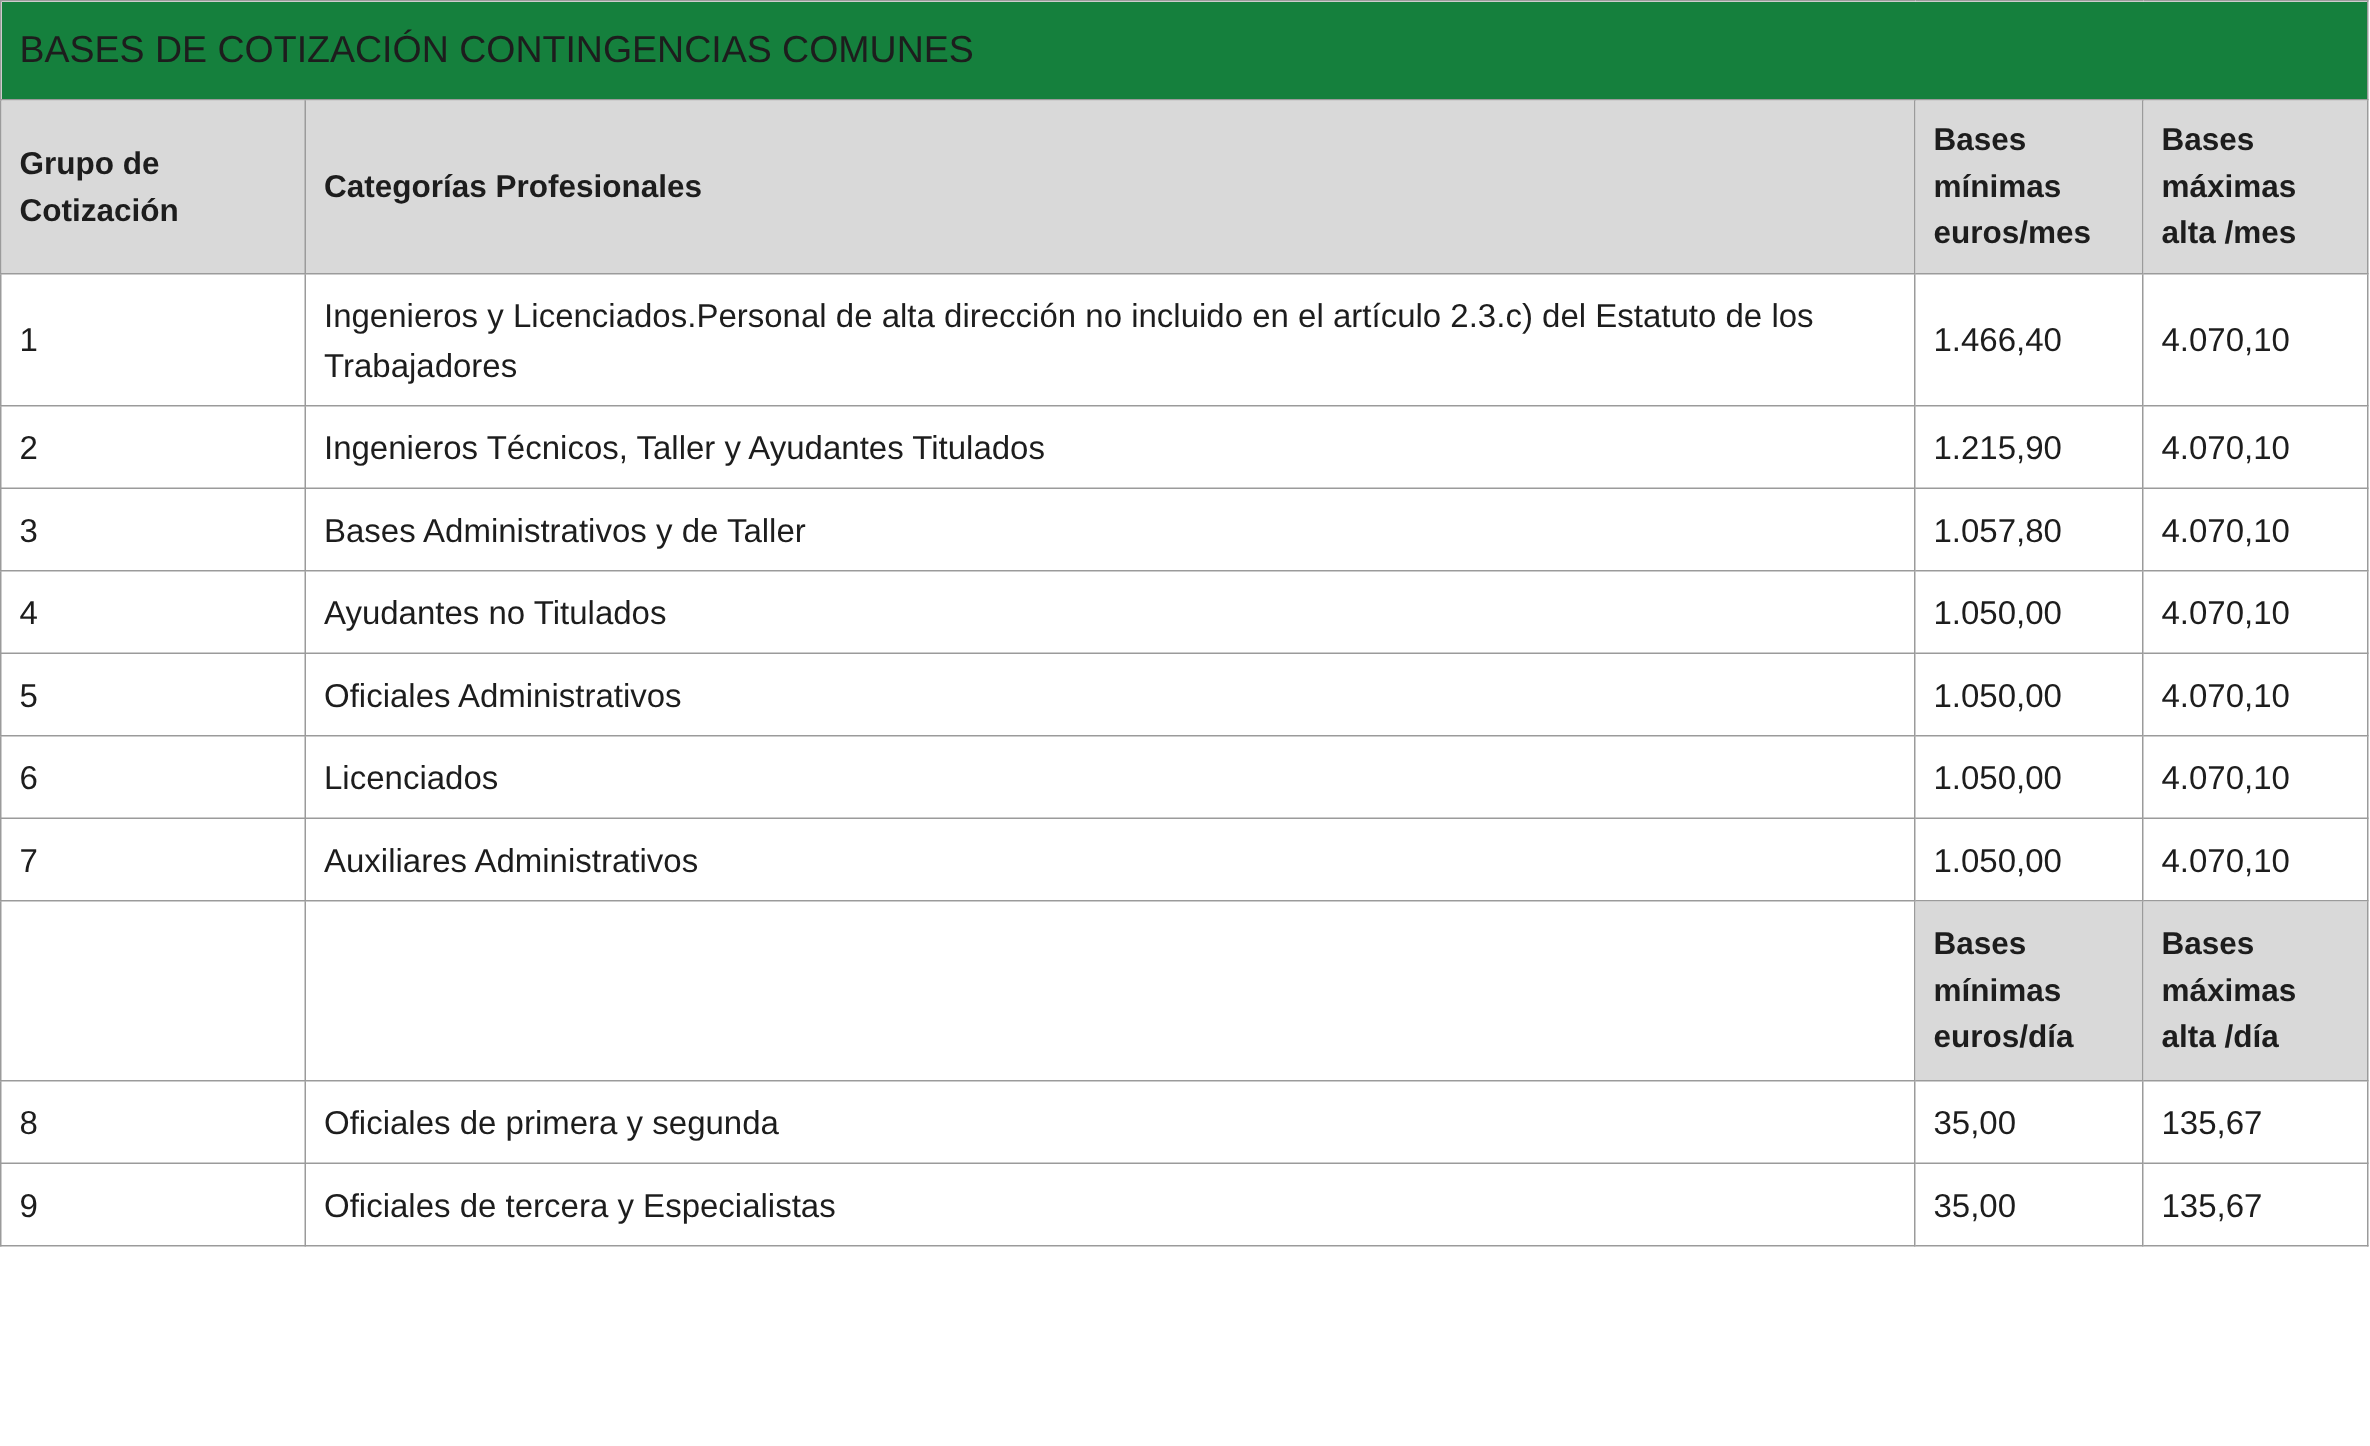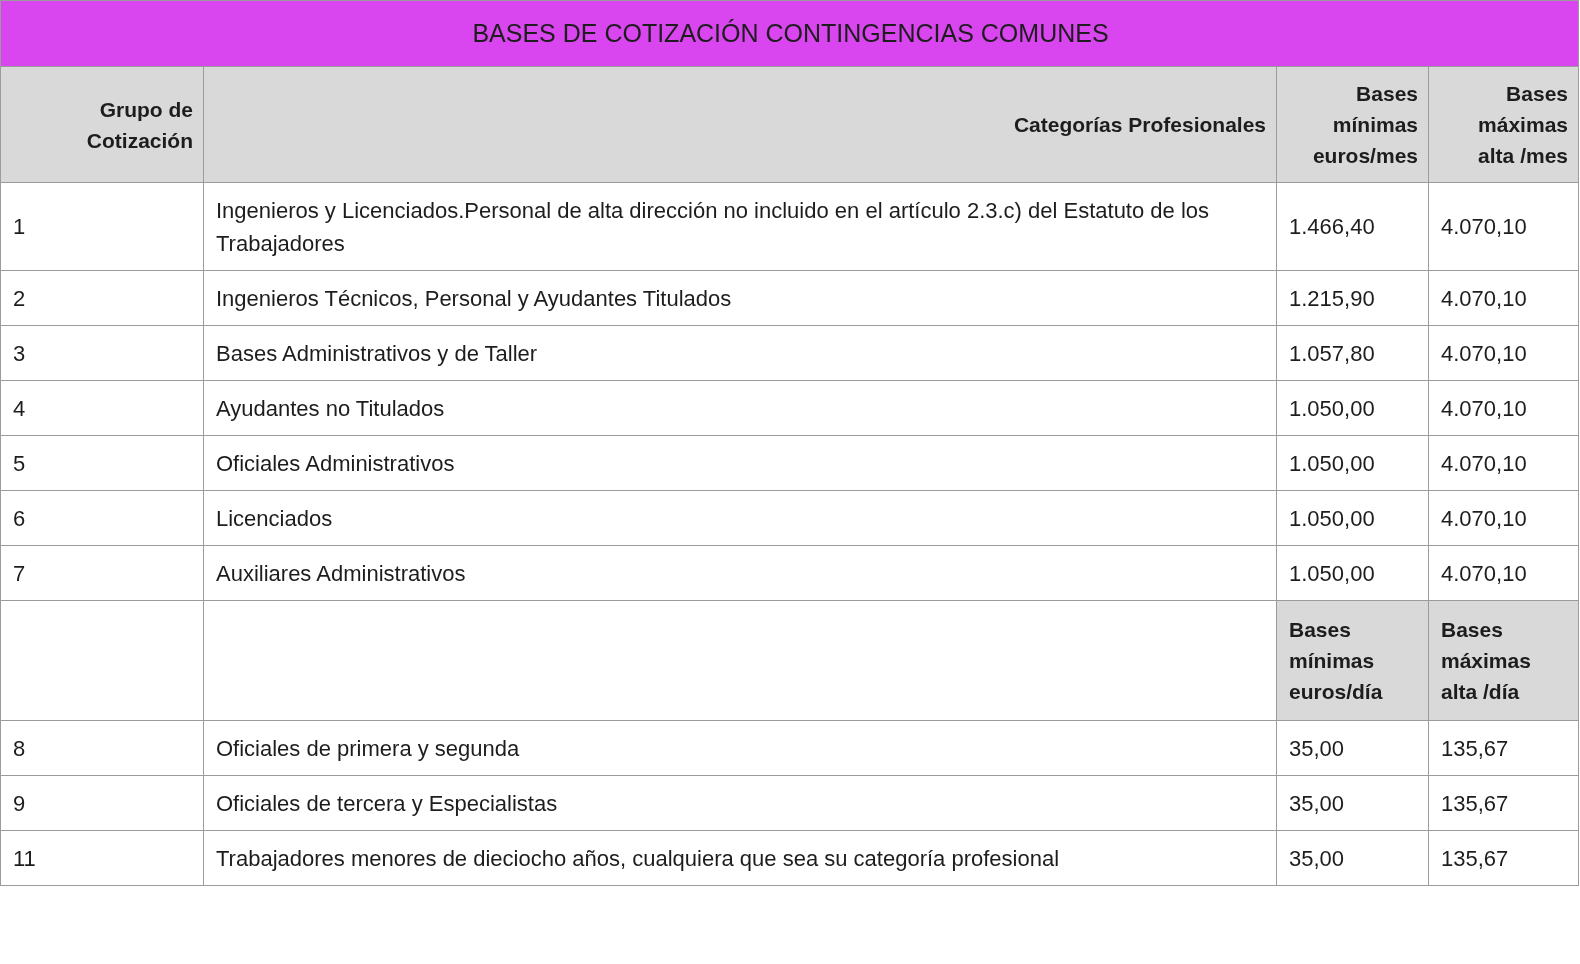--- a/index.html
+++ b/index.html
@@ -30,28 +30,28 @@
   td {
     border: 1px solid #9b9b9b;
     vertical-align: middle;
     padding: 6px 10px 6px 12px;
     font-size: 22px;
     line-height: 33px;
     background: #ffffff;
     overflow: hidden;
   }
   .h-title { height: 66px; }
-  .h-head  { height: 116px; text-align: right; }
+  .h-head  { height: 116px; }
   .h-r1    { height: 88px; }
   .h-std   { height: 55px; }
   .h-mid   { height: 120px; }
   td.title-cell {
-    text-align: center;
+    text-align: left;
     font-size: 25px;
-    background: #d946ef;
+    background: #15803d;
     font-weight: 400;
   }
   td.hdr {
     background: #d9d9d9;
     font-weight: 700;
     font-size: 21px;
     line-height: 31px;
   }
   td.empty-cell {
     background: #ffffff;
@@ -82,21 +82,21 @@
     </tr>
 
     <tr class="h-r1">
       <td>1</td>
       <td>Ingenieros y Licenciados.Personal de alta dirección no incluido en el artículo 2.3.c) del Estatuto de los Trabajadores</td>
       <td>1.466,40</td>
       <td>4.070,10</td>
     </tr>
     <tr class="h-std">
       <td>2</td>
-      <td>Ingenieros Técnicos, Personal y Ayudantes Titulados</td>
+      <td>Ingenieros Técnicos, Taller y Ayudantes Titulados</td>
       <td>1.215,90</td>
       <td>4.070,10</td>
     </tr>
     <tr class="h-std">
       <td>3</td>
       <td>Bases Administrativos y de Taller</td>
       <td>1.057,80</td>
       <td>4.070,10</td>
     </tr>
     <tr class="h-std">
@@ -136,21 +136,15 @@
       <td>Oficiales de primera y segunda</td>
       <td>35,00</td>
       <td>135,67</td>
     </tr>
     <tr class="h-std">
       <td>9</td>
       <td>Oficiales de tercera y Especialistas</td>
       <td>35,00</td>
       <td>135,67</td>
     </tr>
-    <tr class="h-std">
-      <td>11</td>
-      <td>Trabajadores menores de dieciocho años, cualquiera que sea su categoría profesional</td>
-      <td>35,00</td>
-      <td>135,67</td>
-    </tr>
   </tbody>
     </table>
 </div>
 
 </body></html>

